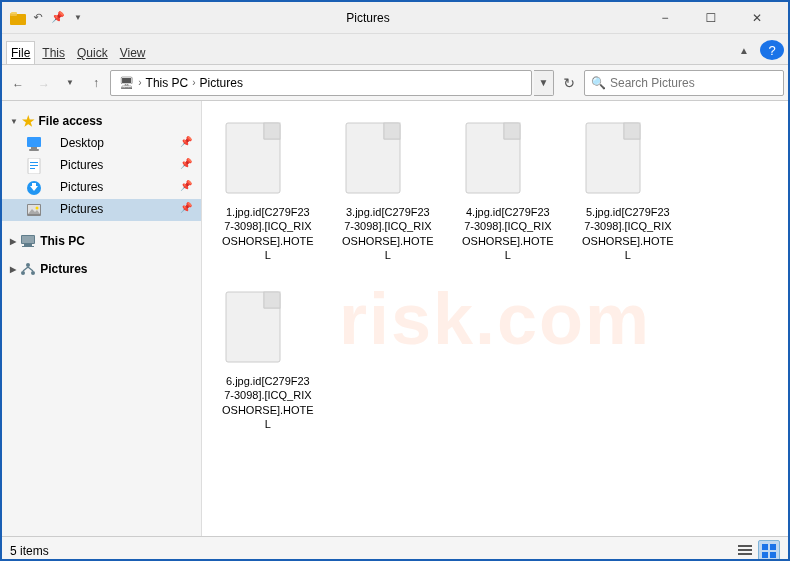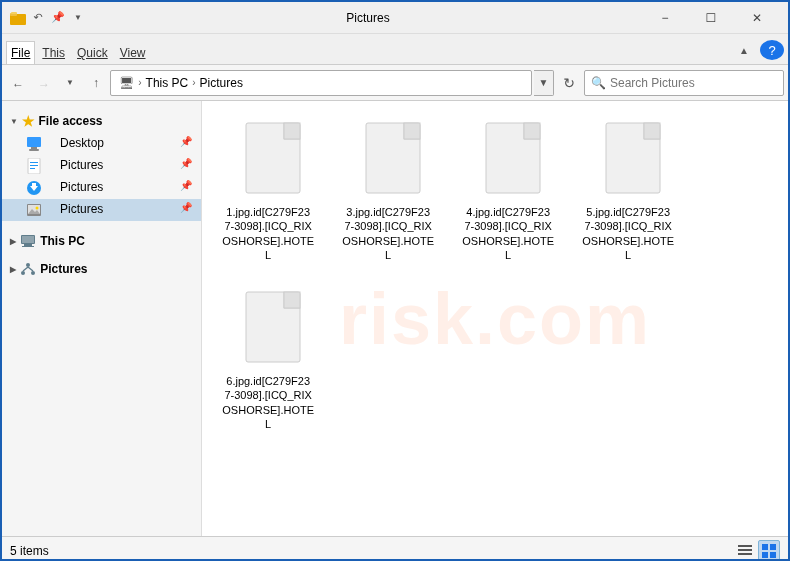--- a/index.html
+++ b/index.html
@@ -187,21 +187,21 @@
       display: flex;
       flex-wrap: wrap;
       padding: 16px;
       gap: 20px;
       position: relative;
       z-index: 1;
     }
     .file-item {
       display: flex;
       flex-direction: column;
-      align-items: flex-end;
+      align-items: flex-start;
       width: 100px;
       cursor: pointer;
       padding: 4px;
       border-radius: 2px;
     }
     .file-icon {
       width: 72px;
       height: 80px;
       position: relative;
     }

